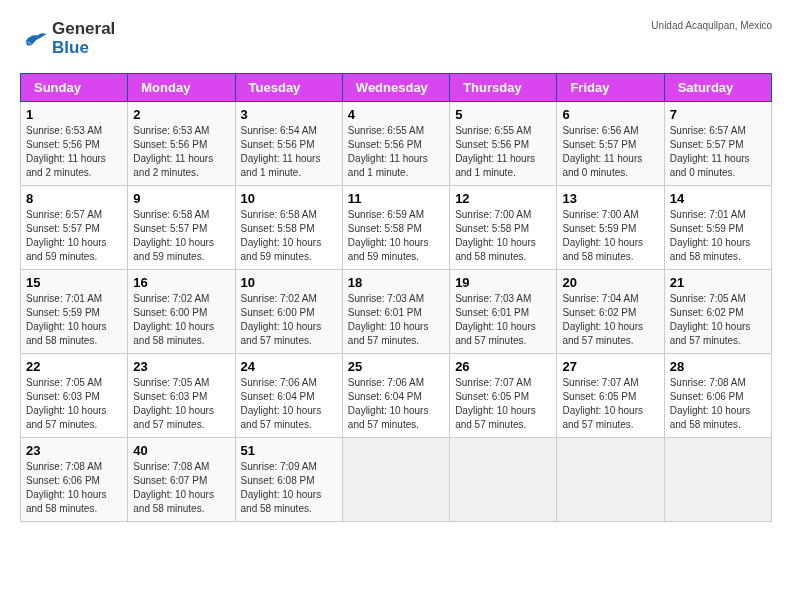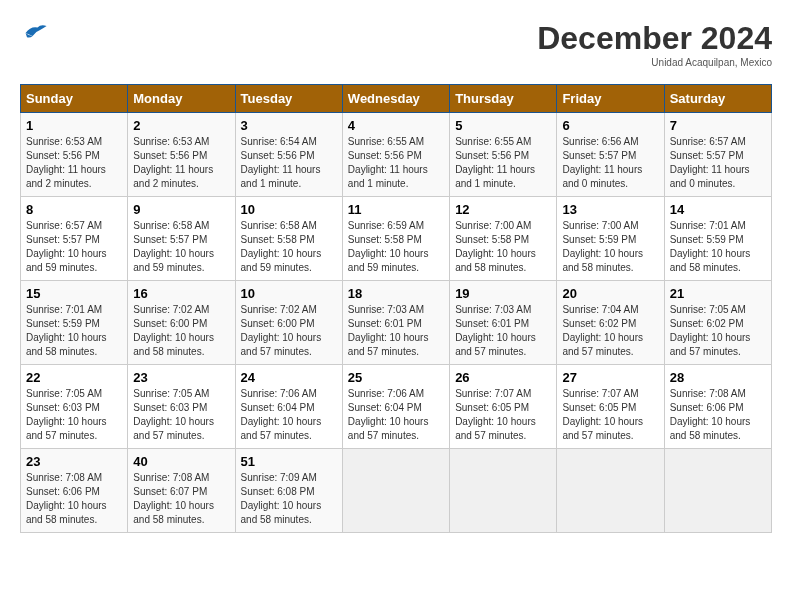--- a/index.html
+++ b/index.html
@@ -36,23 +36,23 @@
     .location {
       font-size: 10px;
       color: #555;
     }
     table {
       width: 100%;
       border-collapse: collapse;
       font-size: 10.5px;
     }
     thead tr th {
-      background-color: #a16207;
+      background-color: #d946ef;
       color: #fff;
-      padding: 6px 5px;
+      padding: 6px 13px;
       text-align: left;
       font-size: 13px;
       font-weight: bold;
       border: 1px solid #1a5490;
     }
     tbody tr td {
       border: 1px solid #ccc;
       padding: 5px 5px;
       vertical-align: top;
       width: calc(100% / 7);
@@ -79,23 +79,26 @@
   </style>
 </head>
 <body>
 
 <div class="header">
   <div class="logo">
     <svg class="logo-bird" viewBox="0 0 40 30" fill="none" xmlns="http://www.w3.org/2000/svg">
       <path d="M8 18 Q15 8 25 10 Q30 5 38 8 Q32 12 28 14 Q22 16 18 22 Z" fill="#1a6db5"></path>
       <path d="M8 18 Q12 22 18 22 Q15 25 10 24 Z" fill="#1a6db5"></path>
     </svg>
+    <div style="line-height:1.1">
+      <div style="font-size:17px;font-weight:bold;color:#333;">General</div>
+      <div style="font-size:17px;font-weight:bold;color:#1a6db5;">Blue</div>
+    </div>
   </div>
   <div class="title-block">
-    <div class="month-title">December 2024</div>
     <div class="location">Unidad Acaquilpan, Mexico</div>
   </div>
 </div>
 
 <table>
   <thead>
     <tr id="header-row">
         <th>Sunday</th>
         <th>Monday</th>
         <th>Tuesday</th>

